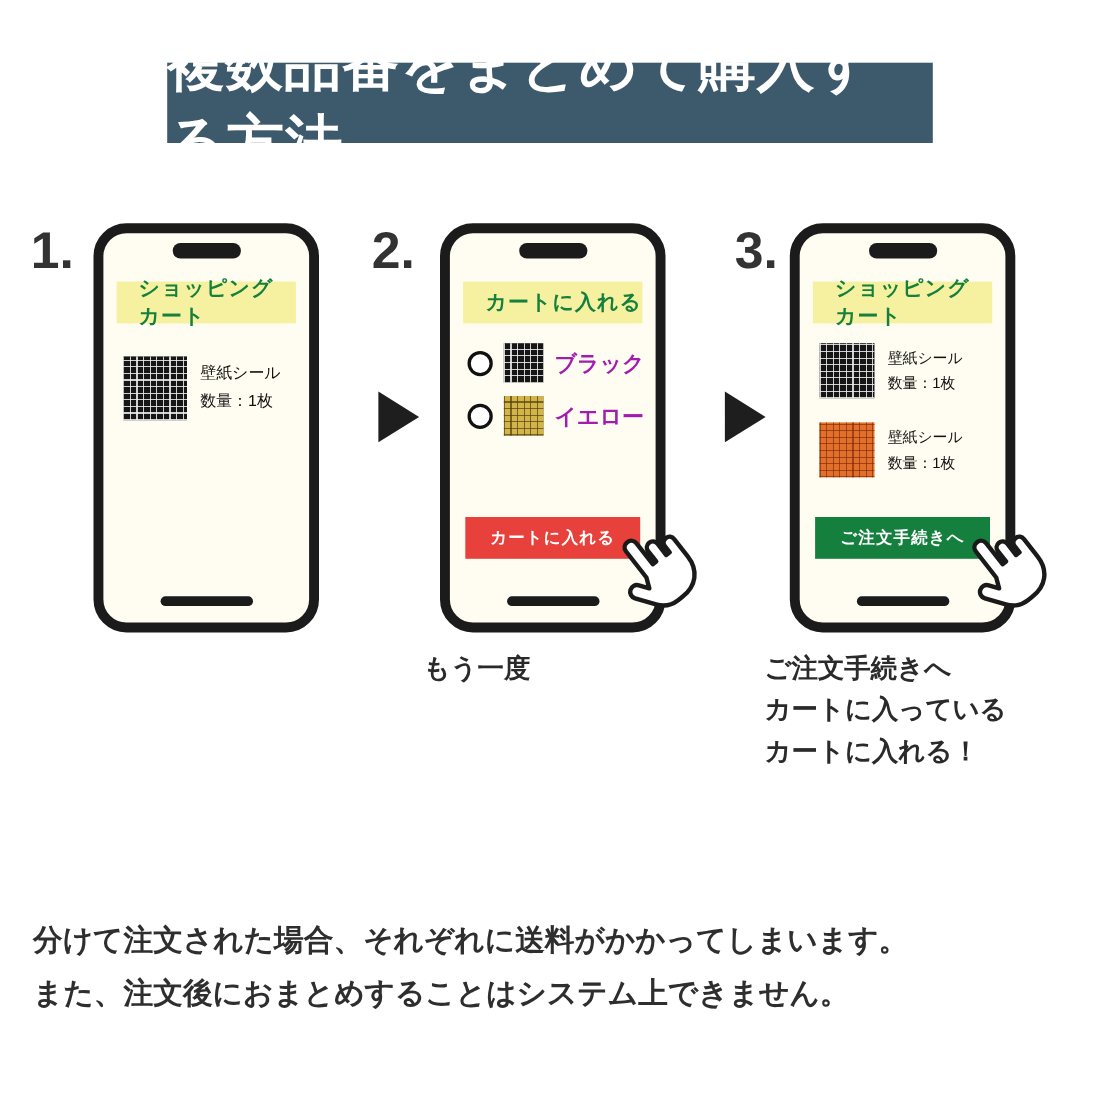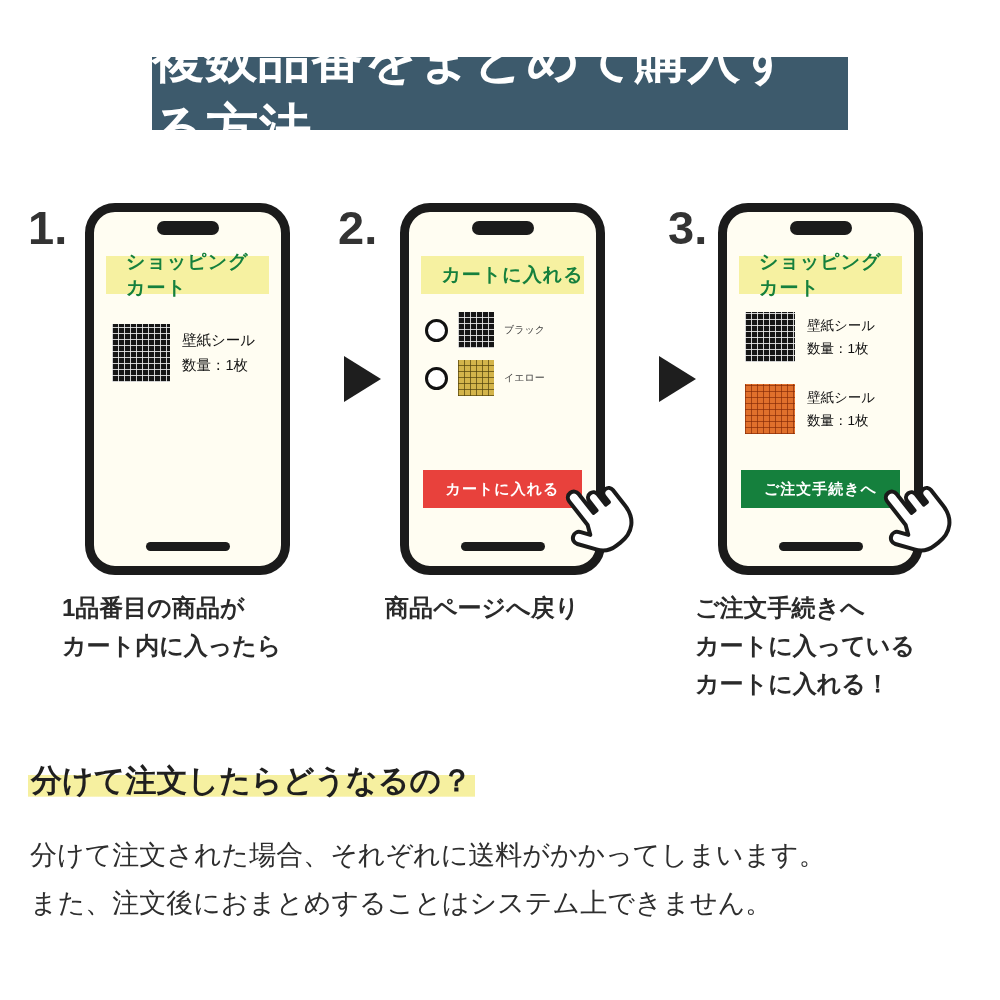--- a/index.html
+++ b/index.html
@@ -32,63 +32,59 @@
                      repeating-linear-gradient(90deg,rgba(80,65,10,.7) 0 1px,transparent 1px 6px);}
   .swatch-orange{background-color:#e0702c;
     background-image:repeating-linear-gradient(0deg,rgba(130,40,5,.65) 0 1px,transparent 1px 6px),
                      repeating-linear-gradient(90deg,rgba(130,40,5,.65) 0 1px,transparent 1px 6px);}
 
   .opt{position:absolute;left:16px;display:flex;align-items:center;gap:10px;}
   .radio{width:17px;height:17px;border:3px solid #111;border-radius:50%;background:#fff;flex:0 0 auto;}
   .radio.selected{border-color:#d41c1c;position:relative;}
   .radio.selected::after{content:"";position:absolute;left:50%;top:50%;transform:translate(-50%,-50%);
     width:8px;height:8px;border-radius:50%;background:#d41c1c;}
-  .opt-label{font-size:10px;font-weight:normal;color:#404040;white-space:nowrap;}
+  .opt-label{font-size:20px;font-weight:bold;color:#a21caf;white-space:nowrap;}
 
   .btn{position:absolute;left:14px;right:14px;top:258px;height:38px;display:flex;align-items:center;justify-content:center;
        color:#fff;font-weight:bold;font-size:15px;letter-spacing:1px;cursor:pointer;}
   .btn.red{background:#e8413c;}
   .btn.orange{background:#15803d;}
 
   .arrow{position:absolute;top:356px;width:0;height:0;border-top:23px solid transparent;
          border-bottom:23px solid transparent;border-left:37px solid #1e1e1e;}
 
   .caption{position:absolute;top:589px;font-size:24px;font-weight:600;color:#2a2a2a;line-height:38px;white-space:nowrap;}
 
   .hand{position:absolute;z-index:6;}
   .hand svg{transform:rotate(-38deg);}
 
   .footer-heading{position:absolute;left:28px;top:760px;font-size:31px;font-weight:800;color:#1f1f1f;}
   .hl{background-image:linear-gradient(#f6f0a0,#f6f0a0);background-repeat:no-repeat;
       background-size:100% 62%;background-position:0 88%;padding:0 3px;}
-  .footer-text{position:absolute;left:30px;top:831px;font-size:27px;font-weight:400;color:#2e2e2e;line-height:48px;}
+  .footer-text{position:absolute;left:30px;top:831px;font-size:27px;font-weight:700;color:#2e2e2e;line-height:48px;}
 </style>
 </head>
 <body>
 
 <div class="page">
 
   <div class="header">複数品番をまとめて購入する方法</div>
 
   <div class="step-num" style="left:28px">1.</div>
   <div class="phone" style="left:85px">
     <div class="notch"></div>
     <div class="banner">ショッピングカート</div>
     <div class="item" style="top:112px">
       <div class="swatch lg swatch-black"></div>
       <div class="item-text">
         <div>壁紙シール</div>
         <div>数量：1枚</div>
       </div>
     </div>
     <div class="homebar"></div>
-  </div>
-  <div class="caption" style="left:62px">
-    <div>1品番目の商品が</div>
-    <div>カート内に入ったら</div>
   </div>
 
   <div class="arrow" style="left:344px"></div>
 
   <div class="step-num" style="left:338px">2.</div>
   <div class="phone" style="left:400px">
     <div class="notch"></div>
     <div class="banner">カートに入れる</div>
 
     <div class="opt" style="top:100px">
@@ -104,21 +100,21 @@
 
     <div class="btn red">カートに入れる</div>
     <div class="homebar"></div>
   </div>
   <div class="hand" style="left:558px;top:478px">
     <svg width="80" height="88" viewBox="0 0 40 44">
       <path d="M15 20 V5 c0-1.7 1.3-3 3-3 s3 1.3 3 3 v12 h2 v-6 c0-1.5 1.2-2.7 2.7-2.7 1.5 0 2.7 1.2 2.7 2.7 v6.5 h2 v-3.5 c0-1.5 1.2-2.7 2.7-2.7 1.5 0 2.6 1.2 2.6 2.7 v10 c0 8-5.2 13-13.2 13 h-2.5 c-4 0-6.9-1.6-9.1-4.7 l-5.8-8 c-1-1.4-.7-3.3 .7-4.3 1.4-1 3.3-.7 4.3 .7 l2.9 4 Z" fill="#ffffff" stroke="#1a1a1a" stroke-width="2" stroke-linejoin="round"></path>
     </svg>
   </div>
   <div class="caption" style="left:385px">
-    <div>商品ページへ戻り</div>
+    <div>もう一度</div>
   </div>
 
   <div class="arrow" style="left:659px"></div>
 
   <div class="step-num" style="left:668px">3.</div>
   <div class="phone" style="left:718px">
     <div class="notch"></div>
     <div class="banner">ショッピングカート</div>
 
     <div class="item" style="top:100px">
@@ -143,21 +139,18 @@
     <svg width="80" height="88" viewBox="0 0 40 44">
       <path d="M15 20 V5 c0-1.7 1.3-3 3-3 s3 1.3 3 3 v12 h2 v-6 c0-1.5 1.2-2.7 2.7-2.7 1.5 0 2.7 1.2 2.7 2.7 v6.5 h2 v-3.5 c0-1.5 1.2-2.7 2.7-2.7 1.5 0 2.6 1.2 2.6 2.7 v10 c0 8-5.2 13-13.2 13 h-2.5 c-4 0-6.9-1.6-9.1-4.7 l-5.8-8 c-1-1.4-.7-3.3 .7-4.3 1.4-1 3.3-.7 4.3 .7 l2.9 4 Z" fill="#ffffff" stroke="#1a1a1a" stroke-width="2" stroke-linejoin="round"></path>
     </svg>
   </div>
   <div class="caption" style="left:695px">
     <div>ご注文手続きへ</div>
     <div>カートに入っている</div>
     <div>カートに入れる！</div>
   </div>
 
-  <div class="footer-heading">
-    <span class="hl">分けて注文したらどうなるの？</span>
-  </div>
   <div class="footer-text">
     <div>分けて注文された場合、それぞれに送料がかかってしまいます。</div>
     <div>また、注文後におまとめすることはシステム上できません。</div>
   </div>
 
 </div>
 
 </body></html>

